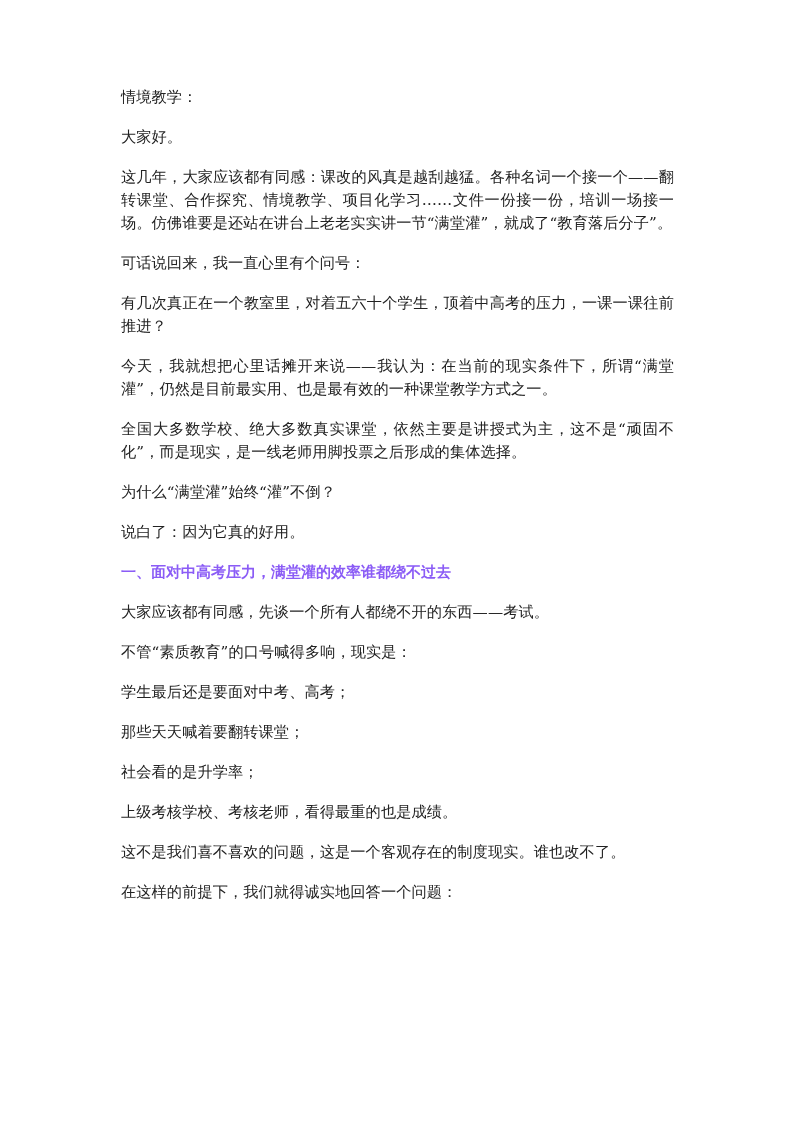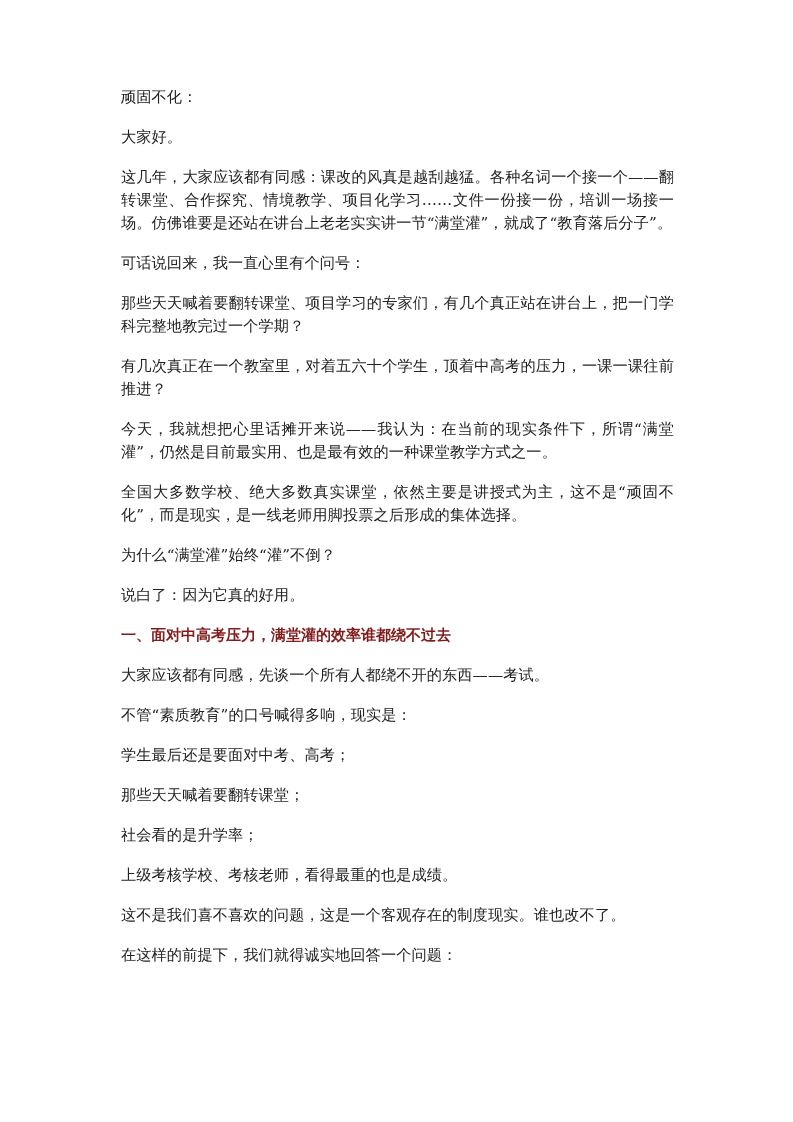--- a/index.html
+++ b/index.html
@@ -18,32 +18,31 @@
     line-height: 23px;
     letter-spacing: 0.1px;
     text-align: justify;
   }
   .heading {
     margin: 0 0 17px 0;
     line-height: 23px;
     font-weight: bold;
     font-family: "DejaVu Sans", "Liberation Sans", sans-serif;
     font-size: 15px;
-    color: #7f1d1d;
+    color: #8b5cf6;
   }
 </style>
 </head>
 <body>
 
 <div class="page">
-  <p class="para">顽固不化：</p>
+  <p class="para">情境教学：</p>
   <p class="para">大家好。</p>
   <p class="para">这几年，大家应该都有同感：课改的风真是越刮越猛。各种名词一个接一个——翻转课堂、合作探究、情境教学、项目化学习……文件一份接一份，培训一场接一场。仿佛谁要是还站在讲台上老老实实讲一节“满堂灌”，就成了“教育落后分子”。</p>
   <p class="para">可话说回来，我一直心里有个问号：</p>
-  <p class="para">那些天天喊着要翻转课堂、项目学习的专家们，有几个真正站在讲台上，把一门学科完整地教完过一个学期？</p>
   <p class="para">有几次真正在一个教室里，对着五六十个学生，顶着中高考的压力，一课一课往前推进？</p>
   <p class="para">今天，我就想把心里话摊开来说——我认为：在当前的现实条件下，所谓“满堂灌”，仍然是目前最实用、也是最有效的一种课堂教学方式之一。</p>
   <p class="para">全国大多数学校、绝大多数真实课堂，依然主要是讲授式为主，这不是“顽固不化”，而是现实，是一线老师用脚投票之后形成的集体选择。</p>
   <p class="para">为什么“满堂灌”始终“灌”不倒？</p>
   <p class="para">说白了：因为它真的好用。</p>
   <p class="heading">一、面对中高考压力，满堂灌的效率谁都绕不过去</p>
   <p class="para">大家应该都有同感，先谈一个所有人都绕不开的东西——考试。</p>
   <p class="para">不管“素质教育”的口号喊得多响，现实是：</p>
   <p class="para">学生最后还是要面对中考、高考；</p>
   <p class="para">那些天天喊着要翻转课堂；</p>

